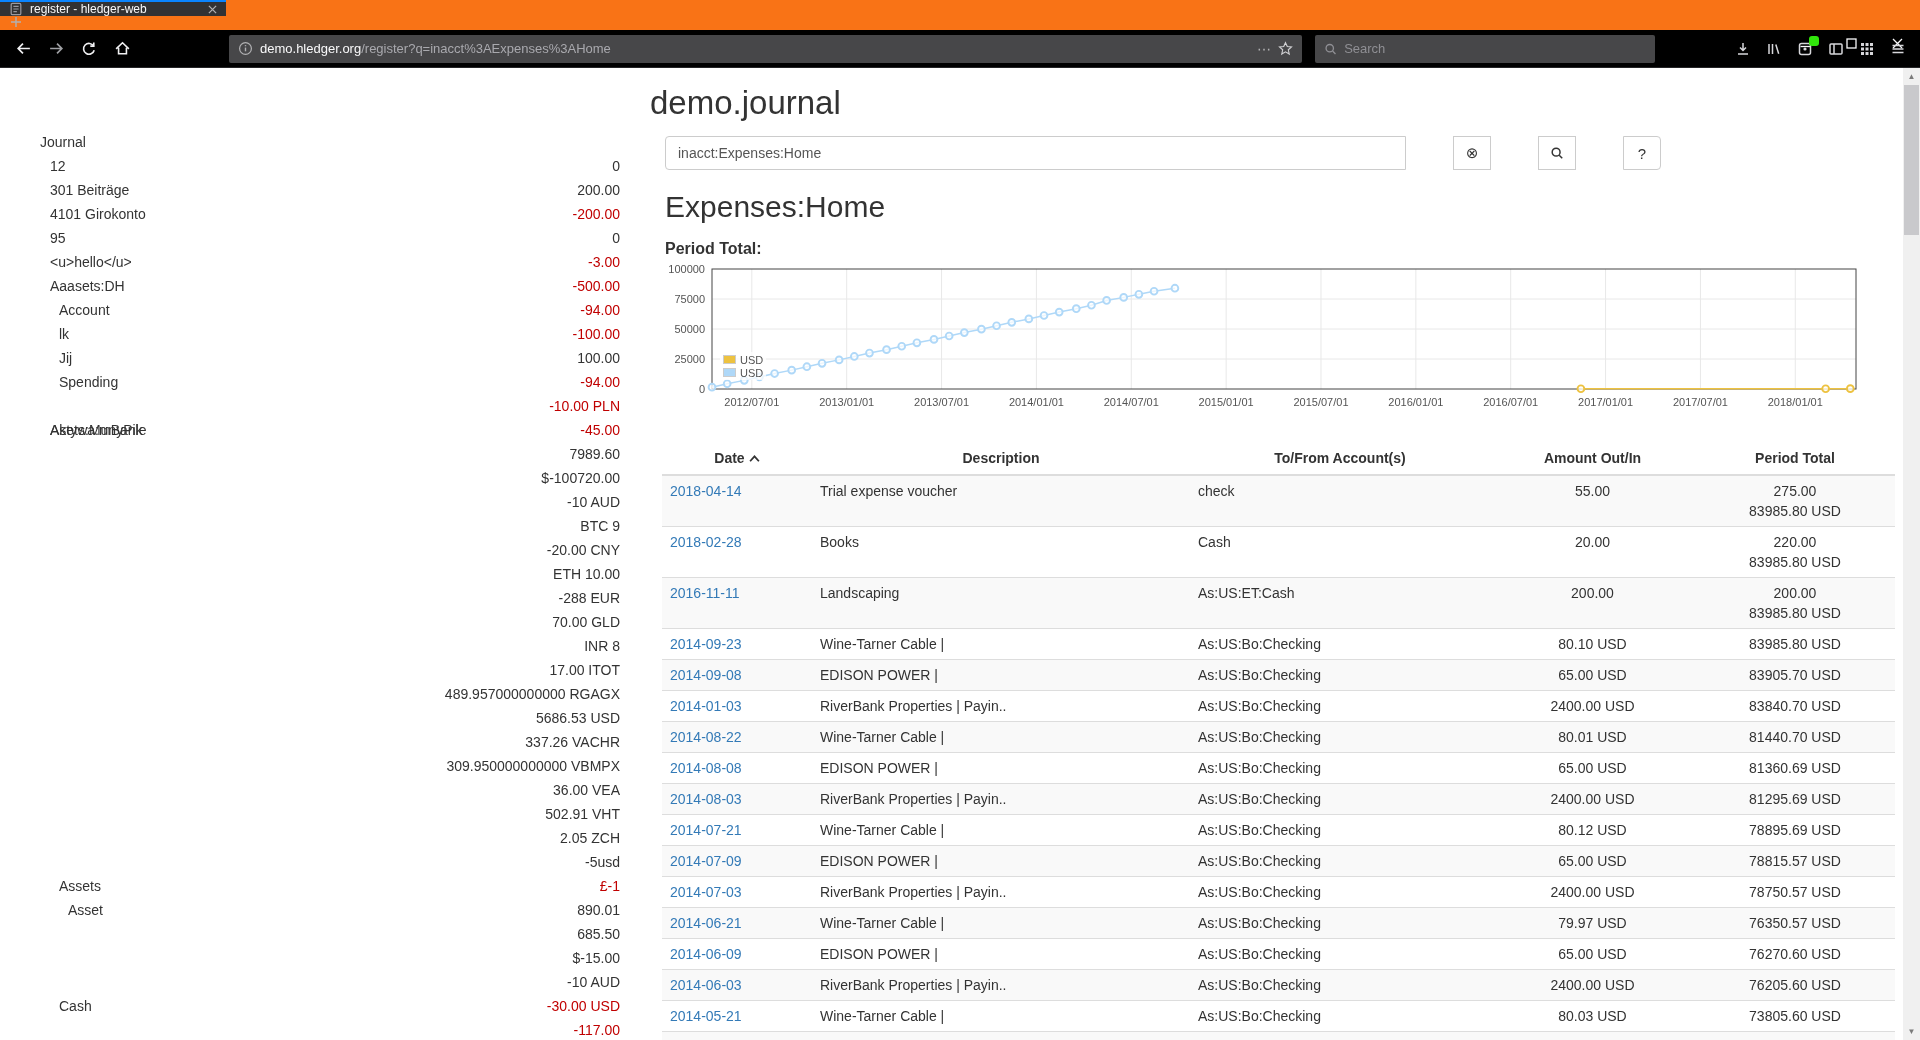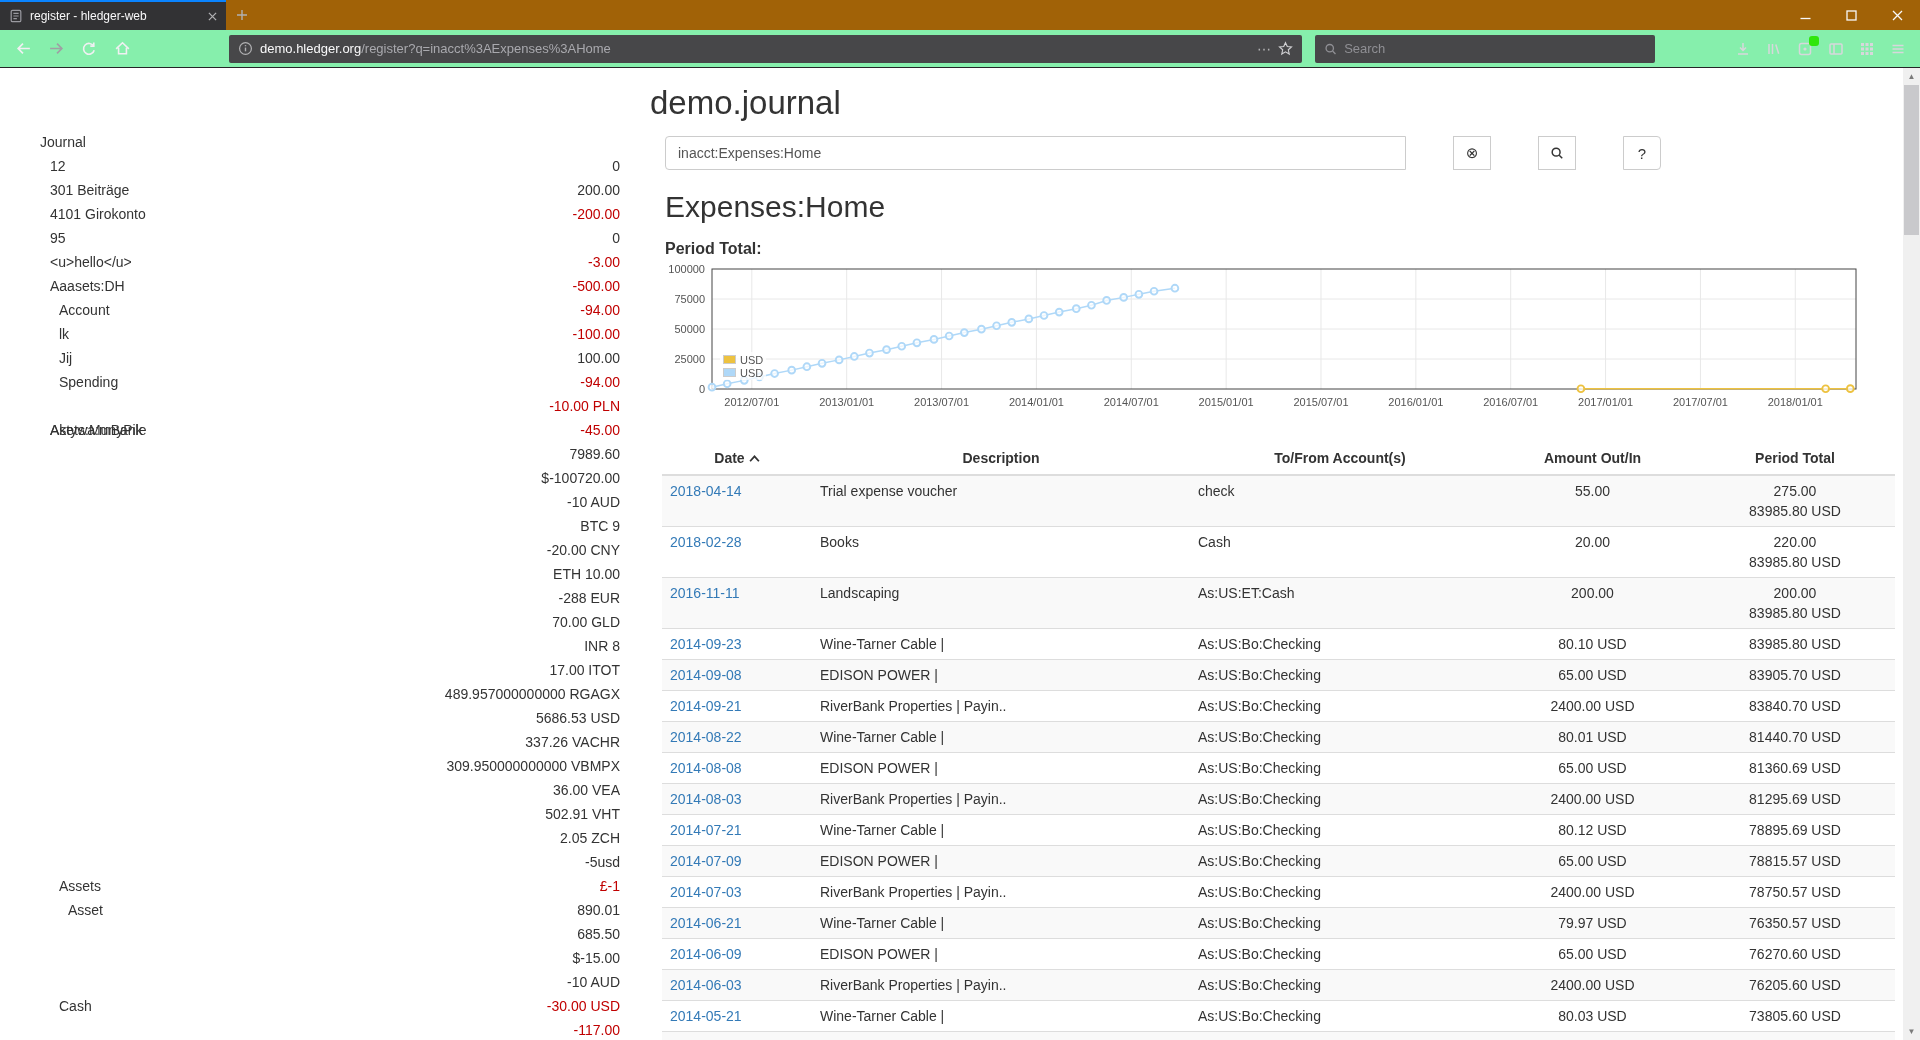--- a/index.html
+++ b/index.html
@@ -2,29 +2,29 @@
 <html style="--link: #337ab7; --neg: #c00000; --tab-accent: #0a84ff; --badge: #30e60b;"><head>
 <meta charset="utf-8">
 <title>register - hledger-web</title>
 <style>
   * { margin:0; padding:0; box-sizing:border-box; }
   html,body { width:1920px; height:1040px; overflow:hidden; }
   body { font-family:"Liberation Sans", sans-serif; background:#fff; }
 
   
   .browser { position:absolute; top:0; left:0; width:1920px; height:68px; }
-  .tabbar { height:30px; background:#a16207; display:flex; align-items:stretch; color:#f9f9fa; }
+  .tabbar { height:30px; background:#f97316; display:flex; align-items:stretch; color:#f9f9fa;flex-direction:column; }
   .tab { width:226px; background:#323234; border-top:2px solid var(--tab-accent); display:flex; align-items:center; gap:7px; padding:0 9px; font-size:12px; }
   .tab-title { flex:1; white-space:nowrap; overflow:hidden; color:#f9f9fa; }
   .tab-close, .newtab { display:flex; align-items:center; justify-content:center; }
   .newtab { width:32px; color:#b1b1b3; }
   .win-controls { margin-left:auto; display:flex; }
   .win-btn { width:46px; height:30px; display:flex; align-items:center; justify-content:center; }
 
-  .navbar { height:38px; background:#86efac; border-bottom:1px solid #252527; display:flex; align-items:center; padding:0 8px; gap:3px; }
+  .navbar { height:38px; background:#000000; border-bottom:1px solid #252527; display:flex; align-items:center; padding:0 8px; gap:3px; }
   .nav-btn { width:30px; height:30px; border-radius:2px; display:flex; align-items:center; justify-content:center; flex:none; }
   .spacer-a { width:86px; flex:none; }
   .urlbar { width:1073px; height:28px; background:#474749; border-radius:2px; display:flex; align-items:center; padding:0 9px; gap:7px; font-size:13px; color:#b1b1b3; flex:none; }
   .url-text { flex:1; white-space:nowrap; overflow:hidden; }
   .url-domain { color:#f9f9fa; }
   .url-path { color:#a9a9ae; }
   .url-dots { font-size:14px; color:#b1b1b3; }
   .searchbar { width:340px; height:28px; margin-left:10px; background:#474749; border-radius:2px; display:flex; align-items:center; padding:0 9px; gap:7px; flex:none; }
   .searchbar input { background:transparent; border:none; outline:none; color:#f9f9fa; font-size:13px; width:100%; font-family:inherit; }
   .searchbar input::placeholder { color:#8f8f94; }
@@ -520,21 +520,21 @@
             <td class="c-per">83985.80 USD</td>
           </tr>
           <tr>
             <td class="c-date"><a href="#">2014-09-08</a></td>
             <td class="c-desc">EDISON POWER |</td>
             <td class="c-acct">As:US:Bo:Checking</td>
             <td class="c-amt">65.00 USD</td>
             <td class="c-per">83905.70 USD</td>
           </tr>
           <tr>
-            <td class="c-date"><a href="#">2014-09-21</a></td>
+            <td class="c-date"><a href="#">2014-01-03</a></td>
             <td class="c-desc">RiverBank Properties | Payin..</td>
             <td class="c-acct">As:US:Bo:Checking</td>
             <td class="c-amt">2400.00 USD</td>
             <td class="c-per">83840.70 USD</td>
           </tr>
           <tr>
             <td class="c-date"><a href="#">2014-08-22</a></td>
             <td class="c-desc">Wine-Tarner Cable |</td>
             <td class="c-acct">As:US:Bo:Checking</td>
             <td class="c-amt">80.01 USD</td>

